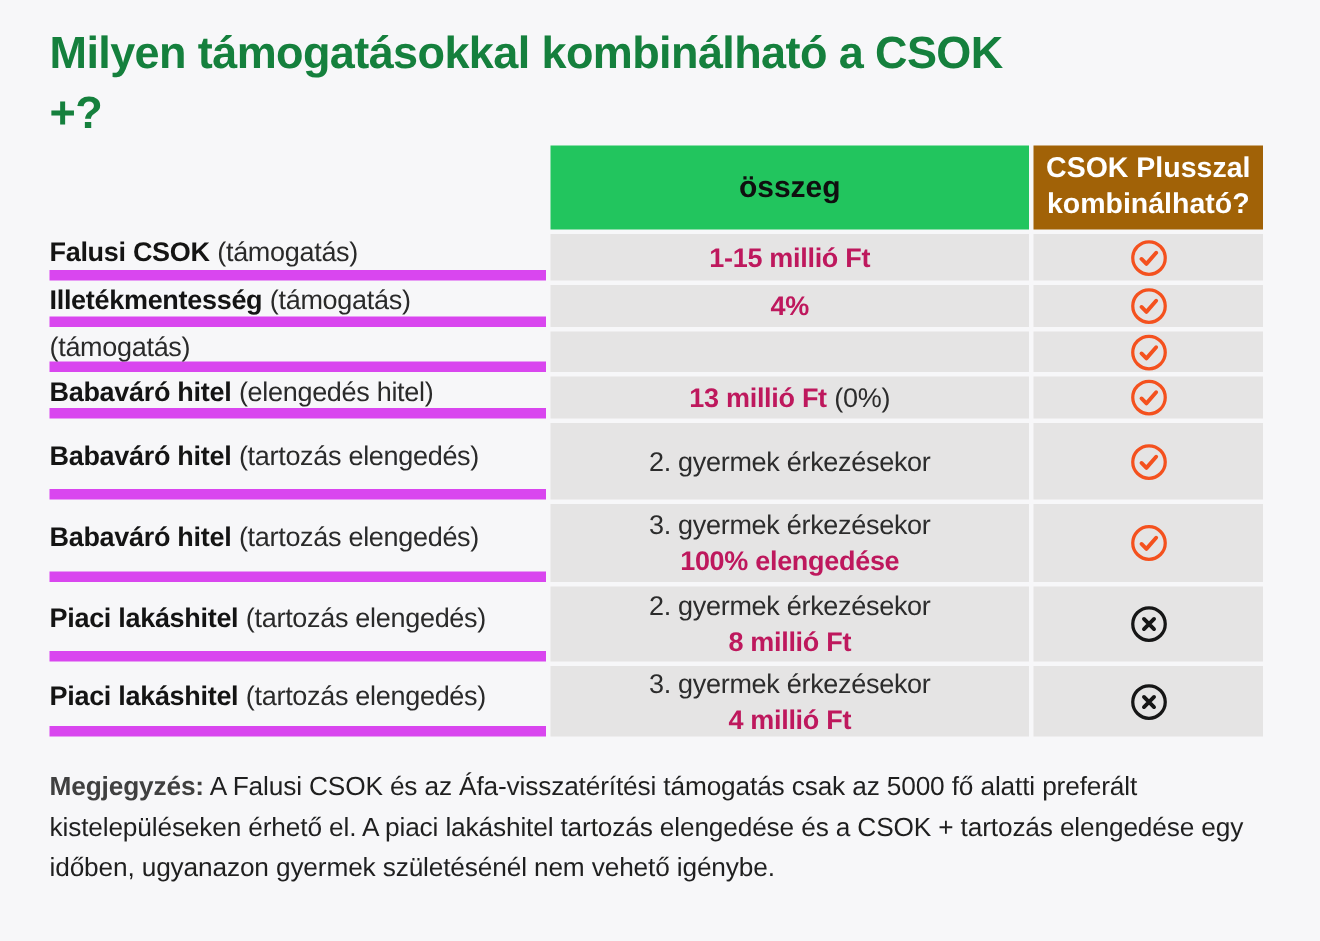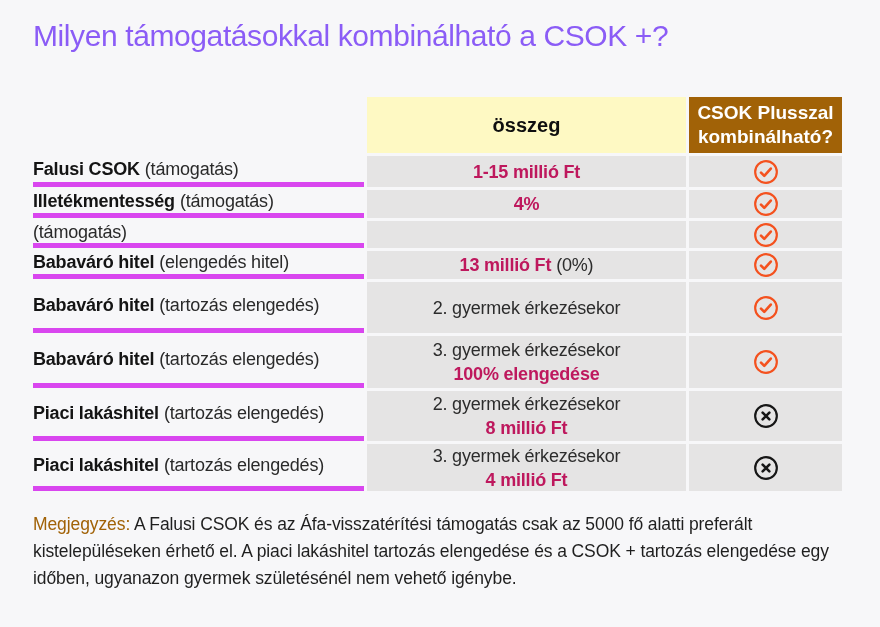--- a/index.html
+++ b/index.html
@@ -8,47 +8,47 @@
     width: 880px; height: 627px;
     background: #f7f7f9;
     font-family: "Liberation Sans", sans-serif;
     color: #1d1d1d;
   }
   .page { position: relative; width: 880px; height: 627px; overflow: hidden; }
 
   .title {
     position: absolute; left: 33px; top: 16px;
     width: 650px; margin: 0;
-    font-size: 30px; font-weight: 400; line-height: 40px;
-    letter-spacing: -0.4px; color: #8b5cf6;
+    font-size: 30px; font-weight: 700; line-height: 40px;
+    letter-spacing: -0.4px; color: #15803d;
   }
 
   .table {
     position: absolute; left: 33px; top: 97px;
     display: grid;
     grid-template-columns: 331px 319px 153px;
     grid-template-rows: 56px 31px 28px 27px 28px 51px 52px 50px 47px;
     gap: 3px;
   }
   .cell { display: flex; align-items: center; }
 
   .corner { background: transparent; }
   .th {
-    background: #fef9c3;
+    background: #22c55e;
     justify-content: center; text-align: center;
     font-weight: 700; font-size: 20px; color: #0f0f0f;
   }
   .th-comb {
     background: #a16207; color: #ffffff;
     font-size: 19px; line-height: 1.25; padding: 0 6px;
   }
 
   .label-cell {
     font-size: 18px; color: #2a2a2a;
-    border-bottom: 5px solid #d946ef;
+    border-bottom: 7px solid #d946ef;
     letter-spacing: -0.2px;
     white-space: nowrap;
   }
   .label-cell .nm { font-weight: 700; color: #141414; margin-right: 5px; }
 
   .amount-cell {
     background: #e5e4e4;
     flex-direction: column; justify-content: center;
     text-align: center; font-size: 18px; color: #2c2c2c;
     letter-spacing: -0.2px;
@@ -60,21 +60,21 @@
   .comb-cell { background: #e5e4e4; justify-content: center; }
   .icon { display: inline-flex; width: 26px; height: 26px; }
   .icon svg { width: 26px; height: 26px; display: block; }
 
   .note {
     position: absolute; left: 33px; top: 511px;
     width: 830px; margin: 0;
     font-size: 17.5px; line-height: 27px; color: #1f1f1f;
     letter-spacing: -0.1px;
   }
-  .note .lbl { font-weight: 400; color: #a16207; }
+  .note .lbl { font-weight: 700; color: #404040; }
 </style>
 </head>
 <body>
 
 <div class="page">
 
   <h1 class="title">Milyen támogatásokkal kombinálható a CSOK +?</h1>
 
   <div class="table">
 

